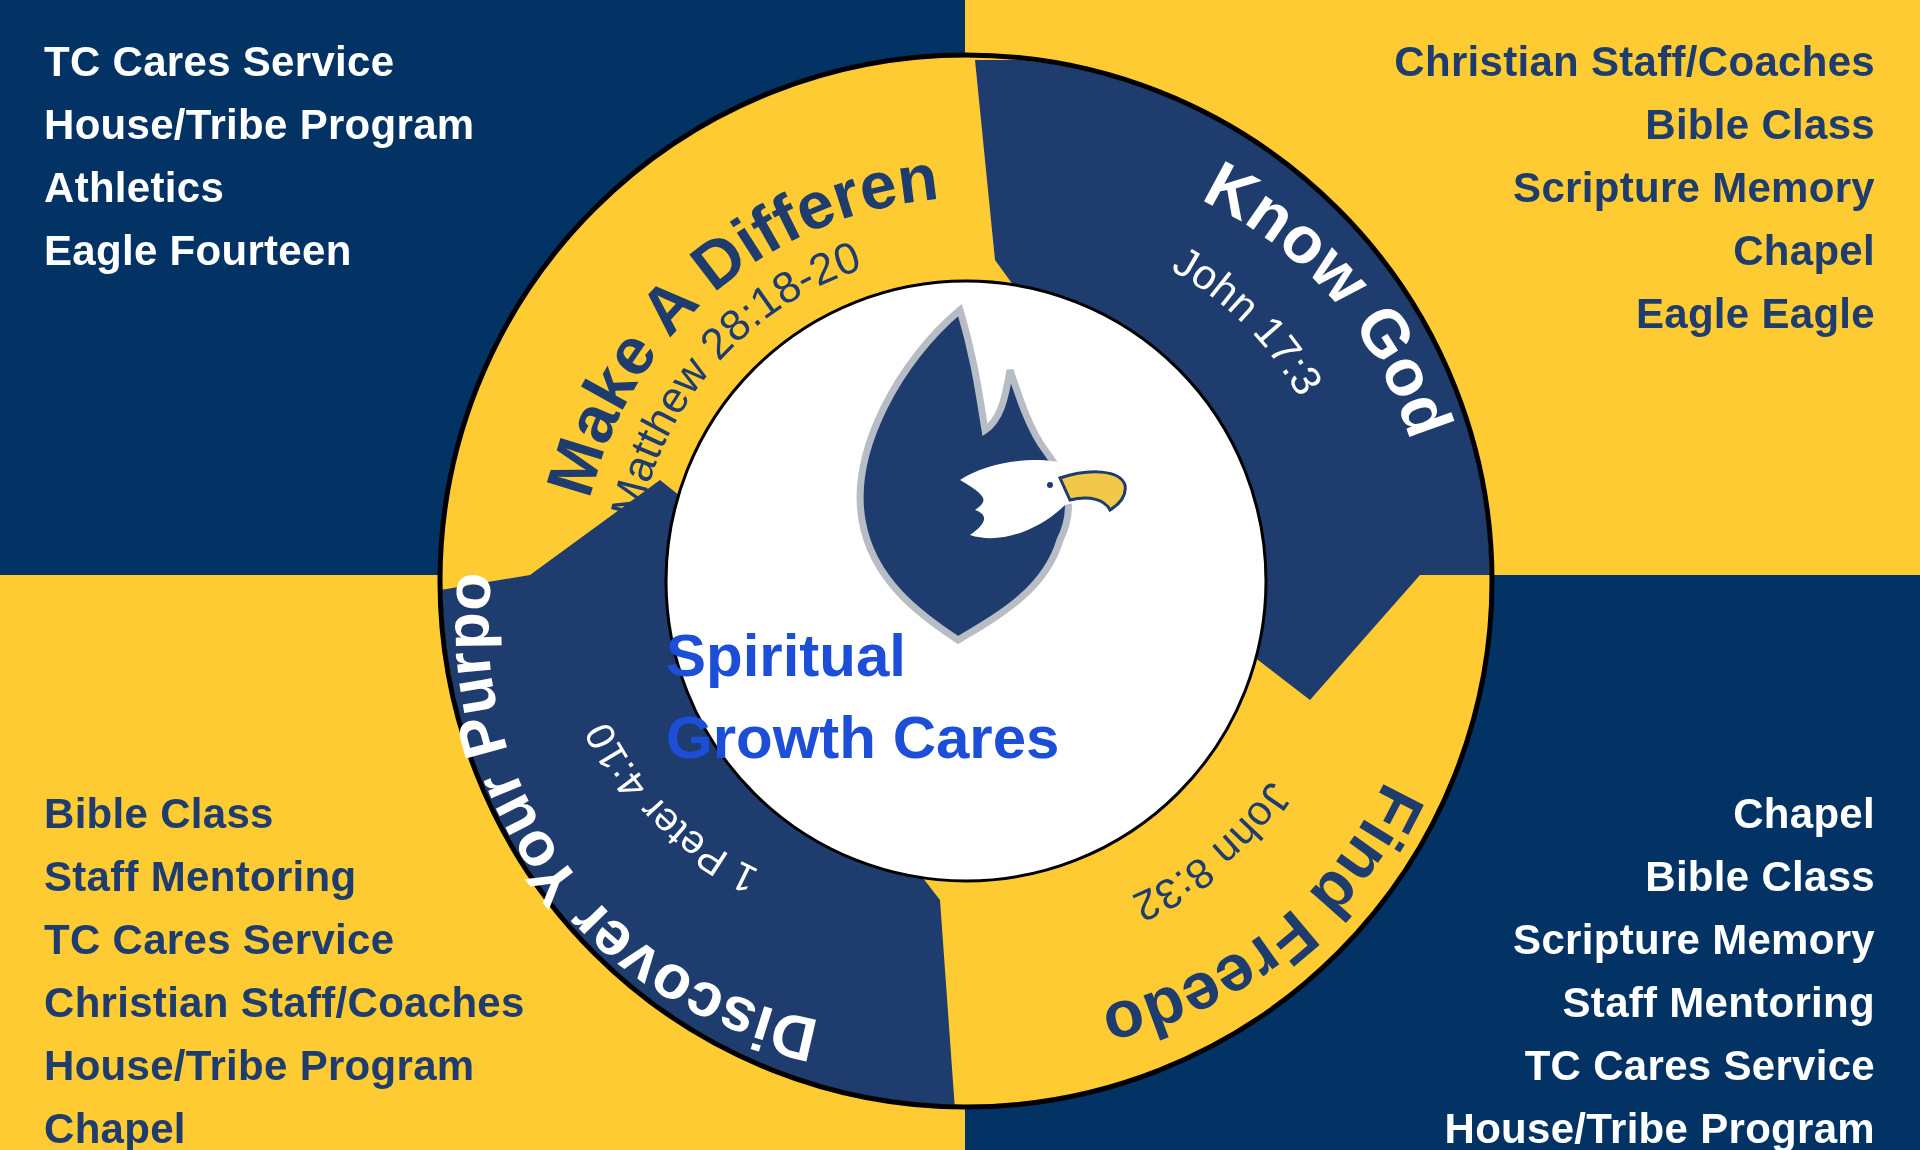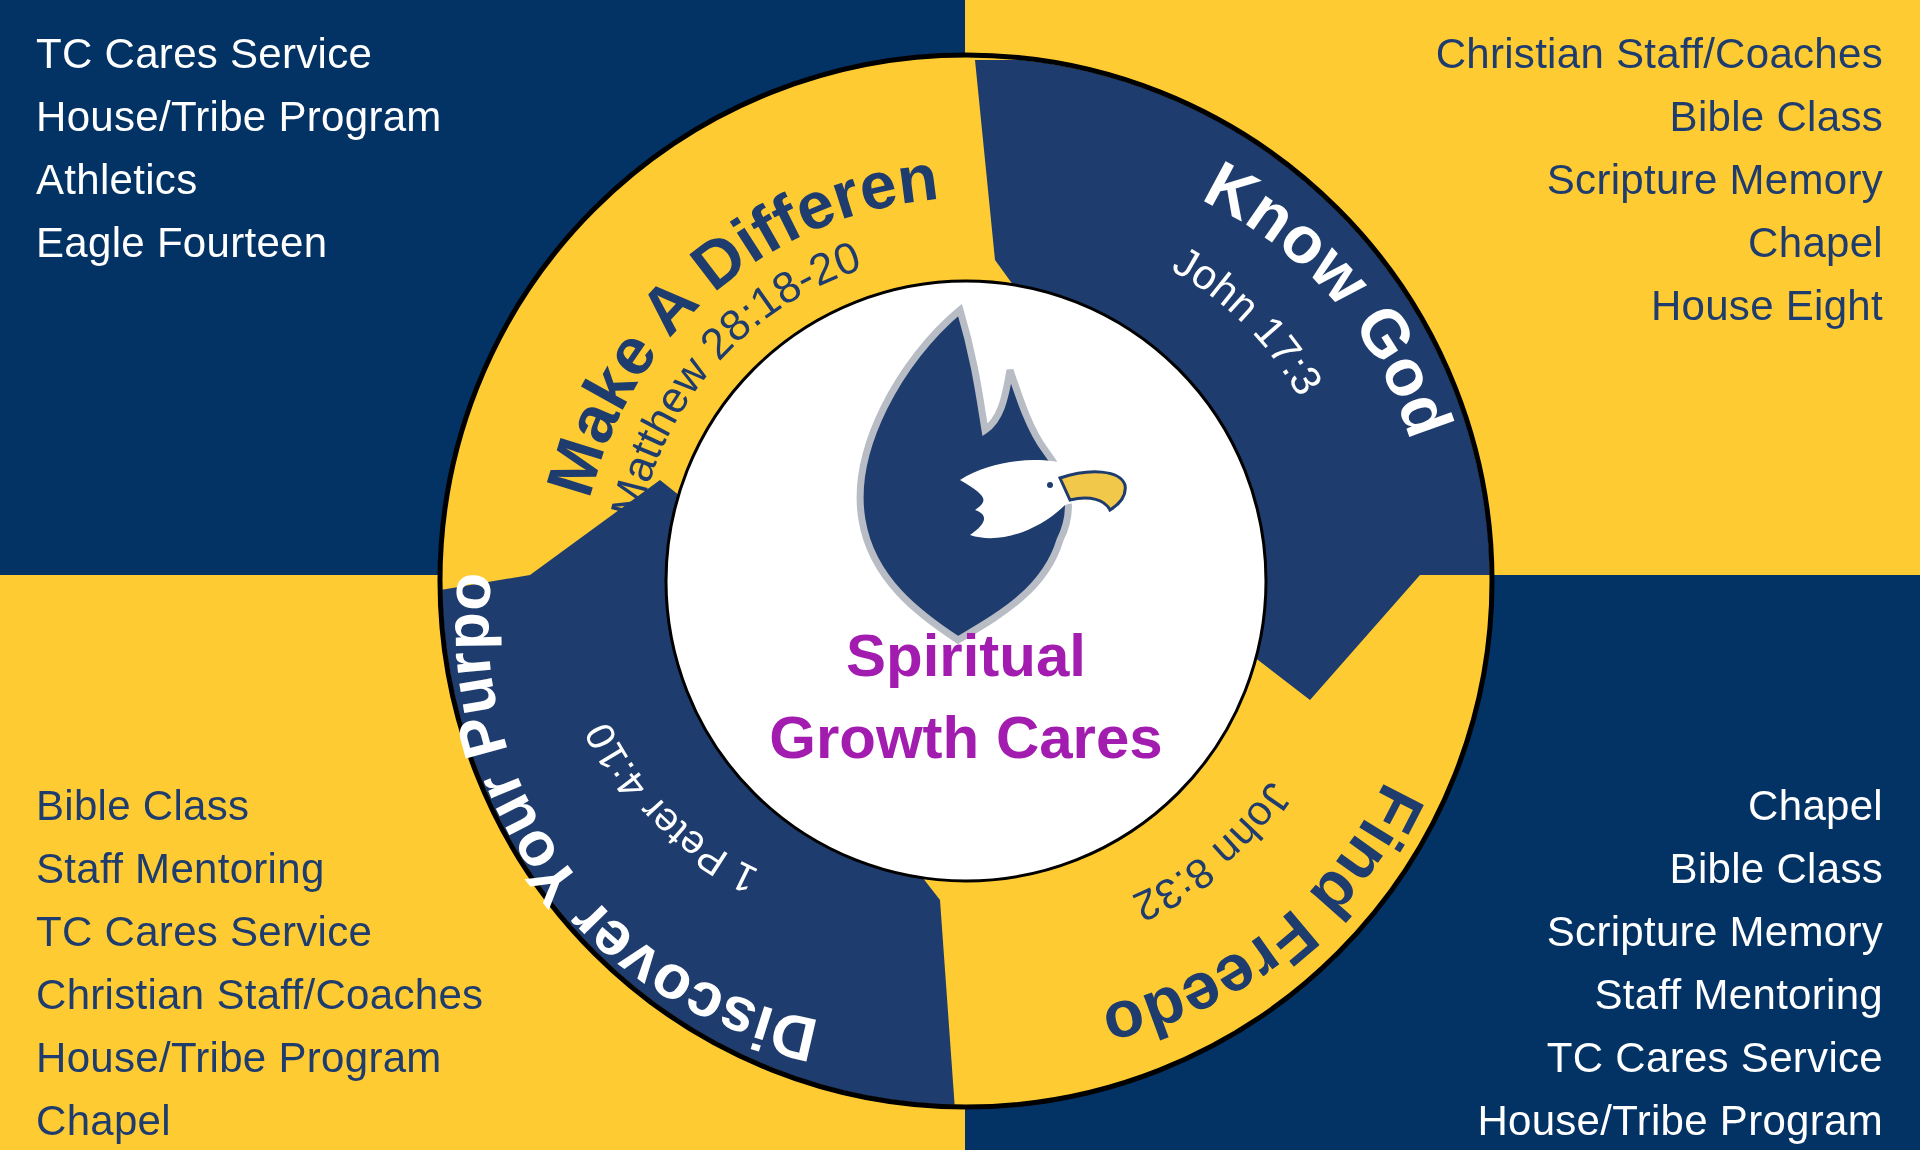--- a/index.html
+++ b/index.html
@@ -2,28 +2,28 @@
 <html><head>
 <meta charset="utf-8">
 <style>
   html, body { margin:0; padding:0; }
   body { width:1920px; height:1150px; position:relative; overflow:hidden; background:#ffcb32; font-family:"Liberation Sans", "DejaVu Sans", sans-serif; }
   .quad { position:absolute; }
   .q-tl { left:0; top:0; width:965px; height:575px; background:#033264; }
   .q-tr { left:965px; top:0; width:955px; height:575px; background:#ffcb32; }
   .q-bl { left:0; top:575px; width:965px; height:575px; background:#ffcb32; }
   .q-br { left:965px; top:575px; width:955px; height:575px; background:#033264; }
-  .list { position:absolute; margin:8px; padding:0; list-style:none; font-size:42px; line-height:63px; font-weight:normal; letter-spacing:0.3px; }
+  .list { position:absolute; margin:16px; padding:0; list-style:none; font-size:42px; line-height:63px; font-weight:bold; letter-spacing:0.3px; }
   .list li { margin:0; white-space:nowrap; }
   .list-tl { left:28px; top:14px; color:#ffffff; text-align:left; }
   .list-tr { right:29px; top:14px; color:#1e3c6d; text-align:right; }
   .list-bl { left:28px; top:766px; color:#1e3c6d; text-align:left; }
   .list-br { right:29px; top:766px; color:#ffffff; text-align:right; }
   svg.wheel { position:absolute; left:0; top:0; }
-  .center-title { position:absolute; left:666px; top:615px; width:600px; text-align:center; color:#a21caf; font-weight:bold; font-size:60px; line-height:82px; }
+  .center-title { position:absolute; left:666px; top:615px; width:600px; text-align:left; color:#1d4ed8; font-weight:bold; font-size:60px; line-height:82px; }
 </style>
 </head>
 <body>
 
 <div class="quad q-tl"></div>
 <div class="quad q-tr"></div>
 <div class="quad q-bl"></div>
 <div class="quad q-br"></div>
 
 <ul class="list list-tl">
@@ -31,21 +31,21 @@
   <li>House/Tribe Program</li>
   <li>Athletics</li>
   <li>Eagle Fourteen</li>
 </ul>
 
 <ul class="list list-tr">
   <li>Christian Staff/Coaches</li>
   <li>Bible Class</li>
   <li>Scripture Memory</li>
   <li>Chapel</li>
-  <li>House Eight</li>
+  <li>Eagle Eagle</li>
 </ul>
 
 <ul class="list list-bl">
   <li>Bible Class</li>
   <li>Staff Mentoring</li>
   <li>TC Cares Service</li>
   <li>Christian Staff/Coaches</li>
   <li>House/Tribe Program</li>
   <li>Chapel</li>
 </ul>

